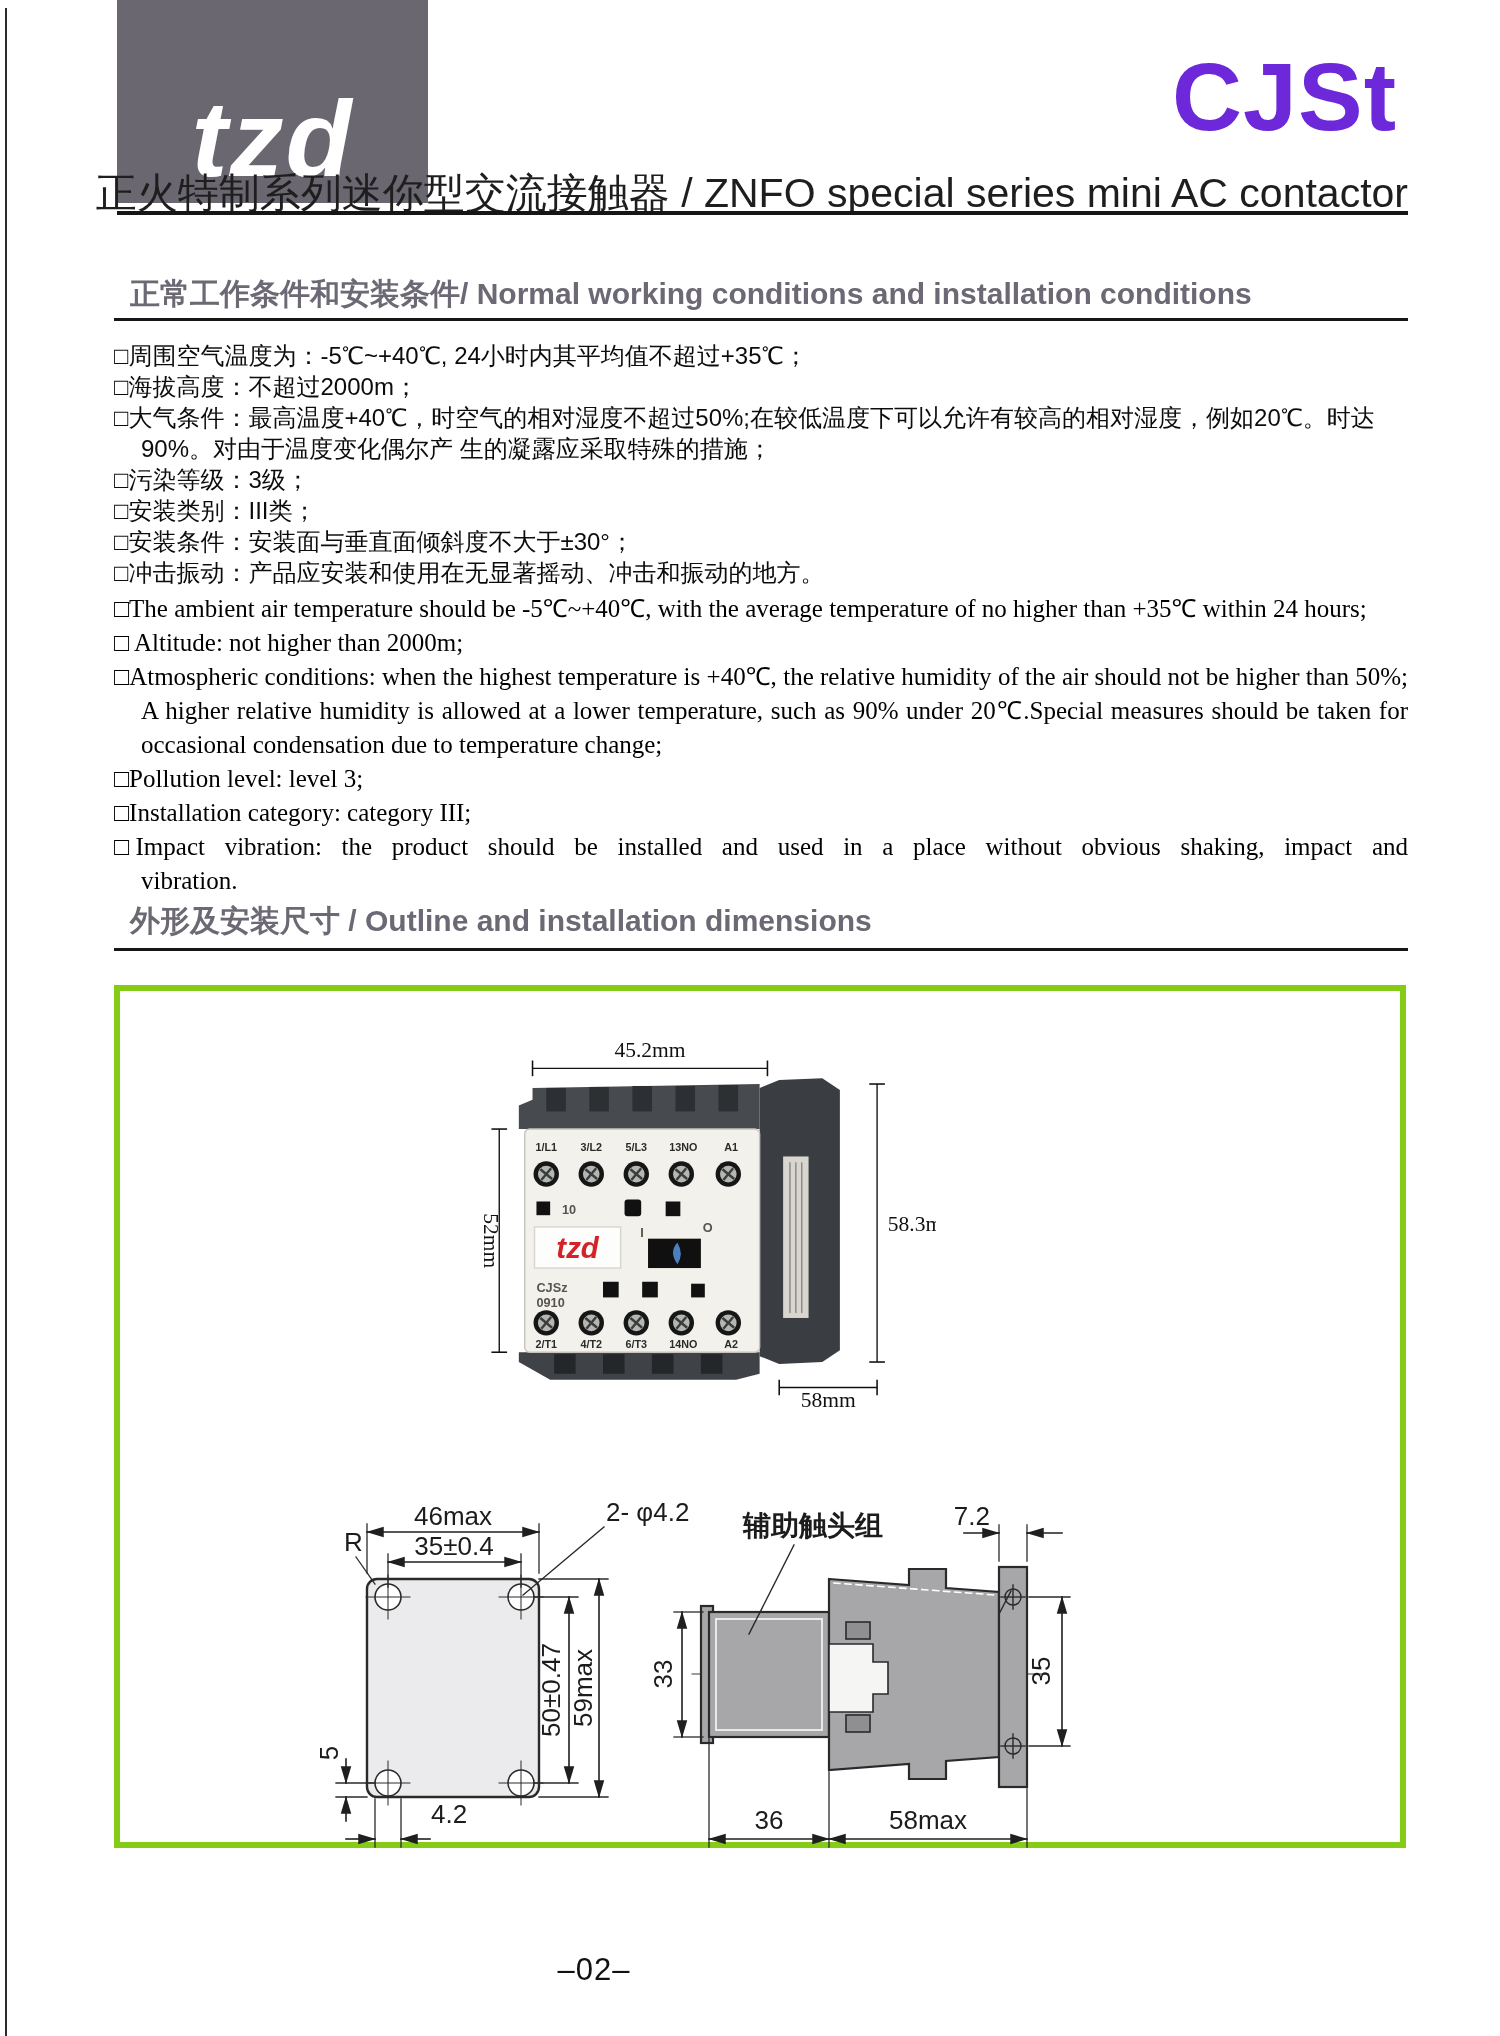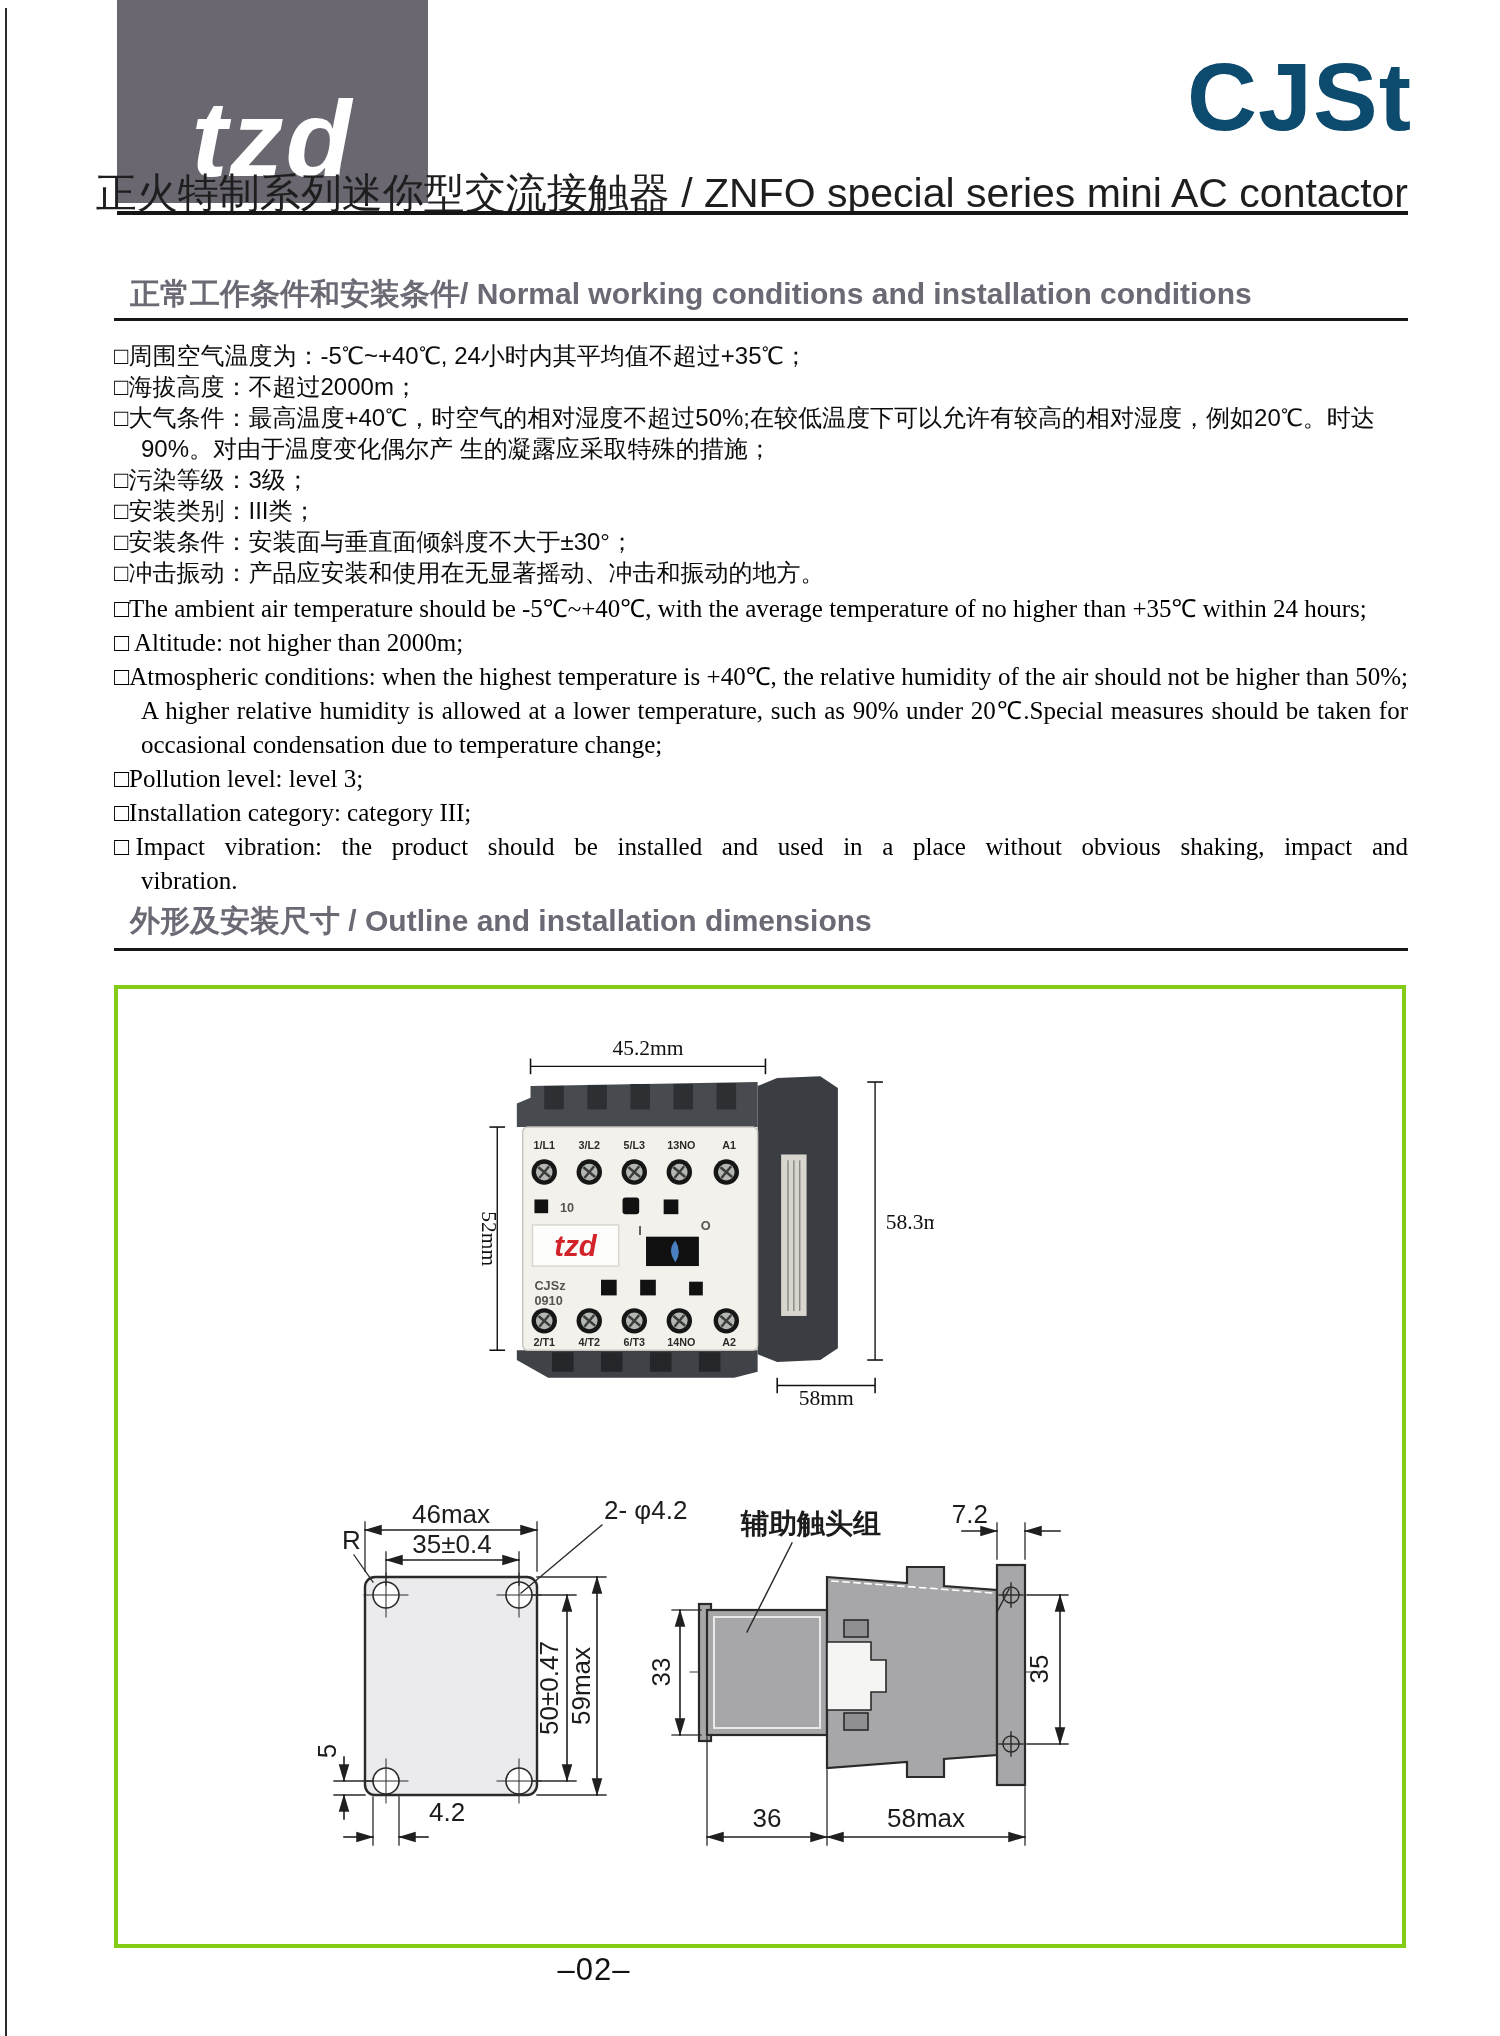--- a/index.html
+++ b/index.html
@@ -4,42 +4,42 @@
 <style>
   html,body{margin:0;padding:0;}
   body{width:1500px;height:2036px;background:#ffffff;position:relative;overflow:hidden;
        font-family:"Liberation Sans",sans-serif;color:#111;}
   .page-edge{position:absolute;left:5px;top:8px;height:2028px;width:2px;background:#2b2b2b;}
   
   .logo-box{position:absolute;left:117px;top:0;width:311px;height:203px;background:#6a6770;
             display:flex;align-items:flex-end;justify-content:center;}
   .logo-box span{font-style:italic;font-weight:bold;font-size:108px;color:#fff;line-height:1;
                  padding-bottom:10px;letter-spacing:2px;}
-  .cjst{position:absolute;right:88px;top:48px;font-size:97px;font-weight:bold;color:#0c4a6e;
+  .cjst{position:absolute;right:103px;top:48px;font-size:97px;font-weight:bold;color:#6d28d9;
         line-height:1;letter-spacing:1px;text-align:right;}
   .subtitle{position:absolute;right:92px;top:166px;font-size:41px;font-weight:normal;color:#1e1e1e;
             letter-spacing:0px;}
   .rule{position:absolute;left:114px;width:1294px;background:#161616;}
   .rule-header{top:211px;height:4px;left:117px;width:1291px;}
   .rule-s1{top:318px;height:3px;}
   .rule-s2{top:948px;height:3px;}
   .sec-title{position:absolute;left:114px;font-size:30px;font-weight:bold;color:#6c6974;margin:16px;}
   .sec1-title{top:258px;}
   .sec2-title{top:885px;}
   
   .zh-list{position:absolute;left:114px;top:340px;width:1294px;font-size:24px;font-weight:normal;
            color:#0c0c0c;line-height:31px;}
   .zh-list div{padding-left:27px;text-indent:-27px;}
   .en-list{position:absolute;left:114px;top:592px;width:1294px;font-size:25px;
            font-family:"Liberation Serif",serif;color:#000;line-height:34px;text-align:justify;}
   .en-list div{padding-left:27px;text-indent:-27px;}
   .en-list div:last-child{word-spacing:7px;}
   
-  .fig-box{position:absolute;left:114px;top:985px;width:1292px;height:963px;
-           border:4px solid #84cc16;box-sizing:border-box;}
+  .fig-box{position:absolute;left:114px;top:985px;width:1292px;height:863px;
+           border:6px solid #84cc16;box-sizing:border-box;}
   .photo-svg{position:absolute;left:336px;top:48px;}
   .draw-svg{position:absolute;left:128px;top:478px;}
   .footer{position:absolute;left:0;top:1952px;width:1188px;text-align:center;font-size:31px;
           color:#111;letter-spacing:1px;}
   
   .dimS{font-family:"Liberation Serif",serif;font-size:22px;fill:#111;}
   .dimT{font-family:"Liberation Sans",sans-serif;font-size:26px;fill:#1c1c1c;}
   .callout{font-family:"Liberation Sans",sans-serif;font-size:28px;font-weight:bold;fill:#1c1c1c;}
   .lblP{font-family:"Liberation Sans",sans-serif;font-size:11px;font-weight:bold;fill:#2b2b28;}
   .lblM{font-family:"Liberation Sans",sans-serif;font-size:13px;font-weight:bold;fill:#57544e;}

